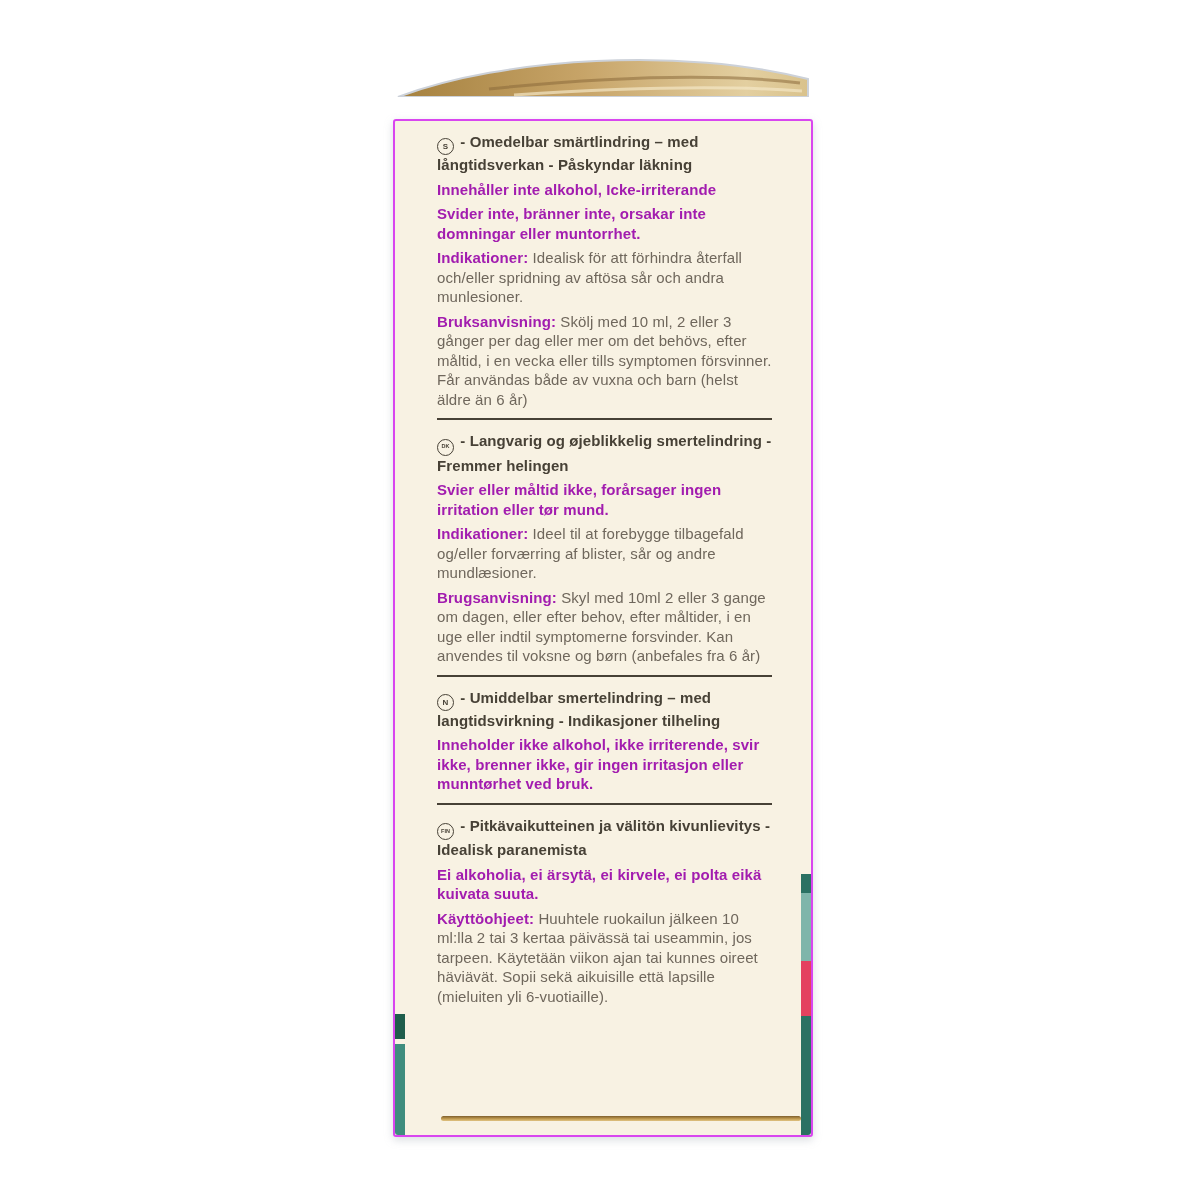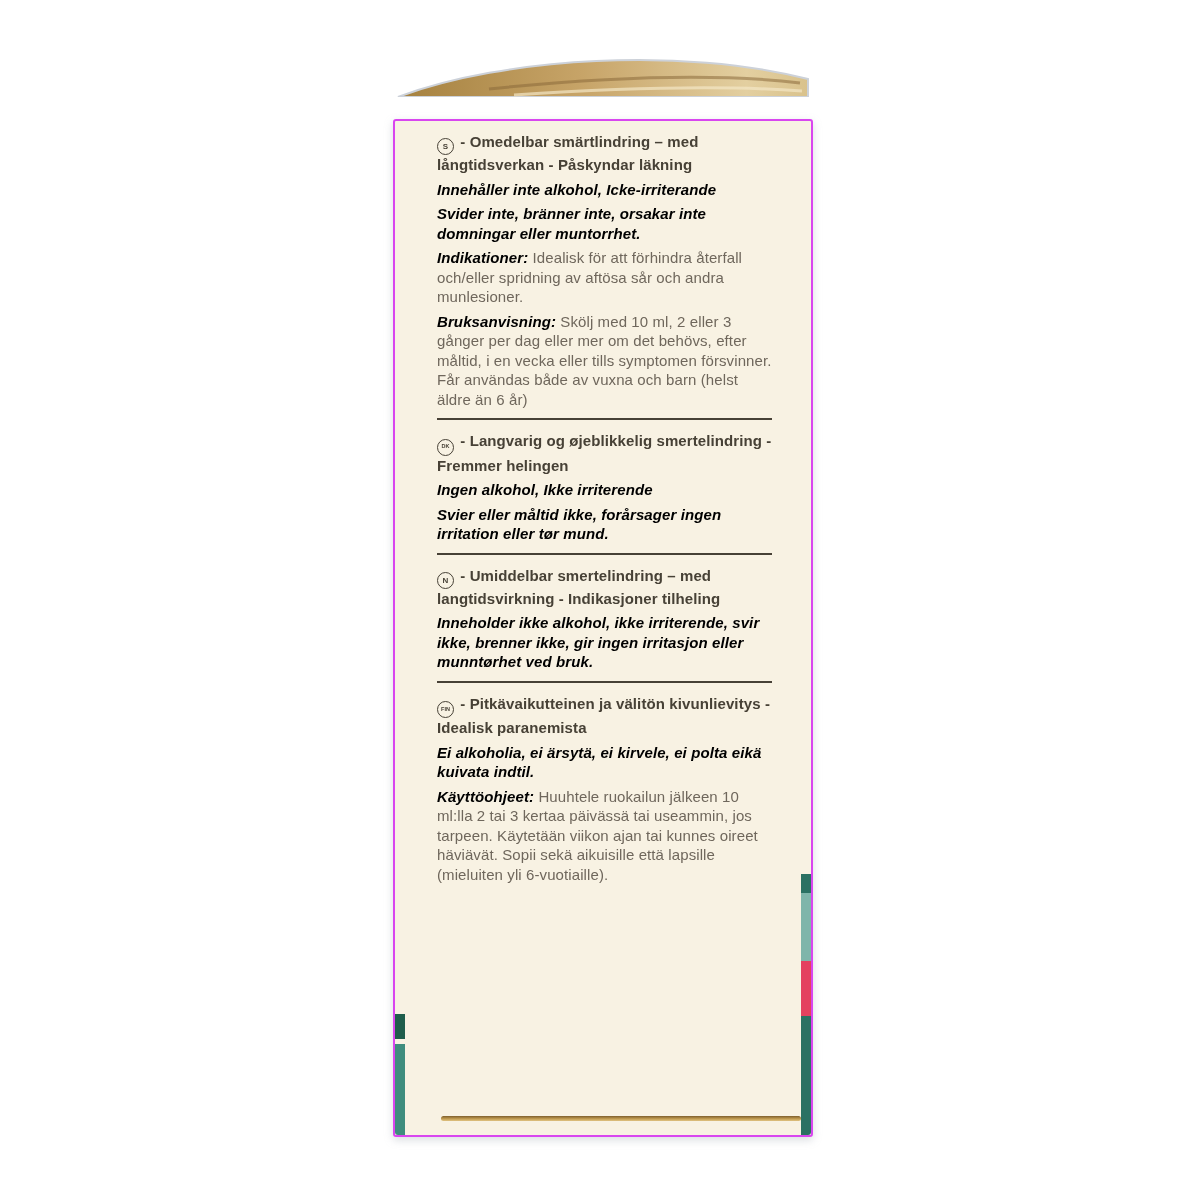--- a/index.html
+++ b/index.html
@@ -20,21 +20,21 @@
   }
   .edge-strip{position:absolute;top:0;bottom:0;width:10px;}
   .edge-left{left:0;border-top-left-radius:3px;border-bottom-left-radius:3px;overflow:hidden;}
   .edge-right{right:0;border-top-right-radius:3px;border-bottom-right-radius:3px;overflow:hidden;}
   .seg{position:absolute;left:0;right:0;}
   .content{
     position:absolute;left:42px;top:11px;width:338px;
     color:#6f675c;font-size:15px;line-height:19.5px;letter-spacing:.1px;
   }
   .content p{margin:0 0 5px 0;}
-  .bold{font-weight:bold;color:#000000;font-style:italic;}
+  .bold{font-weight:bold;color:#a21caf;}
   .hdr{font-weight:bold;color:#474136;}
   .badge{
     display:inline-flex;align-items:center;justify-content:center;
     width:15px;height:15px;border:1.4px solid #474136;border-radius:50%;
     font-size:8px;font-weight:bold;color:#474136;letter-spacing:0;
     vertical-align:-2px;margin-right:2px;
   }
   .badge.small{font-size:5.5px;}
   .divider{border:0;border-top:2.5px solid #474136;margin:9px 0 11px 0;width:99%;}
   .gold-line{
@@ -84,36 +84,37 @@
           <p class="bold">Innehåller inte alkohol, Icke-irriterande</p>
           <p class="bold">Svider inte, bränner inte, orsakar inte domningar eller muntorrhet.</p>
           <p><span class="bold">Indikationer:</span> <span>Idealisk för att förhindra återfall och/eller spridning av aftösa sår och andra munlesioner.</span></p>
           <p><span class="bold">Bruksanvisning:</span> <span>Skölj med 10 ml, 2 eller 3 gånger per dag eller mer om det behövs, efter måltid, i en vecka eller tills symptomen försvinner. Får användas både av vuxna och barn (helst äldre än 6 år)</span></p>
         </section>
 
         <hr class="divider">
 
         <section>
           <p class="hdr"><span class="badge small">DK</span> <span>- Langvarig og øjeblikkelig smertelindring - Fremmer helingen</span></p>
-          <p class="bold">Ingen alkohol, Ikke irriterende</p>
           <p class="bold">Svier eller måltid ikke, forårsager ingen irritation eller tør mund.</p>
+          <p><span class="bold">Indikationer:</span> <span>Ideel til at forebygge tilbagefald og/eller forværring af blister, sår og andre mundlæsioner.</span></p>
+          <p><span class="bold">Brugsanvisning:</span> <span>Skyl med 10ml 2 eller 3 gange om dagen, eller efter behov, efter måltider, i en uge eller indtil symptomerne forsvinder. Kan anvendes til voksne og børn (anbefales fra 6 år)</span></p>
         </section>
 
         <hr class="divider">
 
         <section>
           <p class="hdr"><span class="badge">N</span> <span>- Umiddelbar smertelindring – med langtidsvirkning - Indikasjoner tilheling</span></p>
           <p class="bold">Inneholder ikke alkohol, ikke irriterende, svir ikke, brenner ikke, gir ingen irritasjon eller munntørhet ved bruk.</p>
         </section>
 
         <hr class="divider">
 
         <section>
           <p class="hdr"><span class="badge small">FIN</span> <span>- Pitkävaikutteinen ja välitön kivunlievitys - Idealisk paranemista</span></p>
-          <p class="bold">Ei alkoholia, ei ärsytä, ei kirvele, ei polta eikä kuivata indtil.</p>
+          <p class="bold">Ei alkoholia, ei ärsytä, ei kirvele, ei polta eikä kuivata suuta.</p>
           <p><span class="bold">Käyttöohjeet:</span> <span>Huuhtele ruokailun jälkeen 10 ml:lla 2 tai 3 kertaa päivässä tai useammin, jos tarpeen. Käytetään viikon ajan tai kunnes oireet häviävät. Sopii sekä aikuisille että lapsille (mieluiten yli 6-vuotiaille).</span></p>
         </section>
 
       </div>
 
       <div class="gold-line"></div>
     </div>
   </div>
 </div>
 

